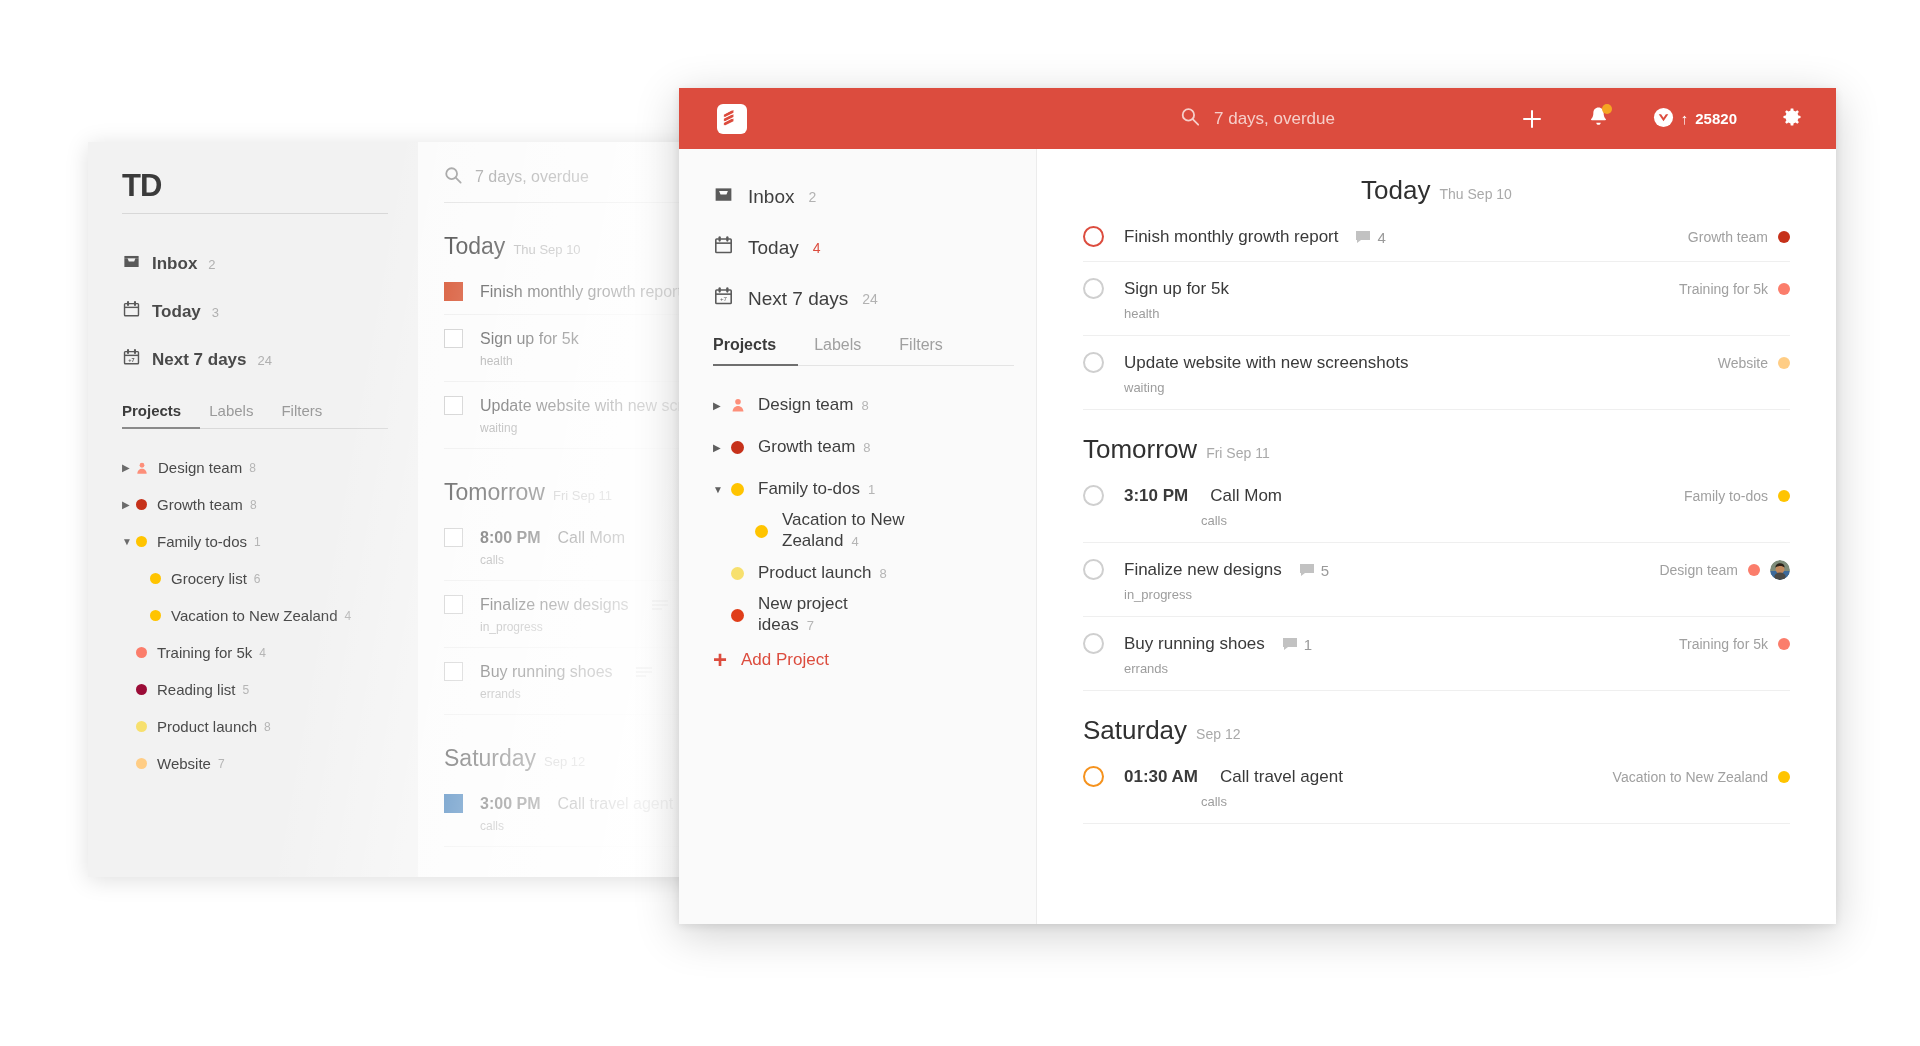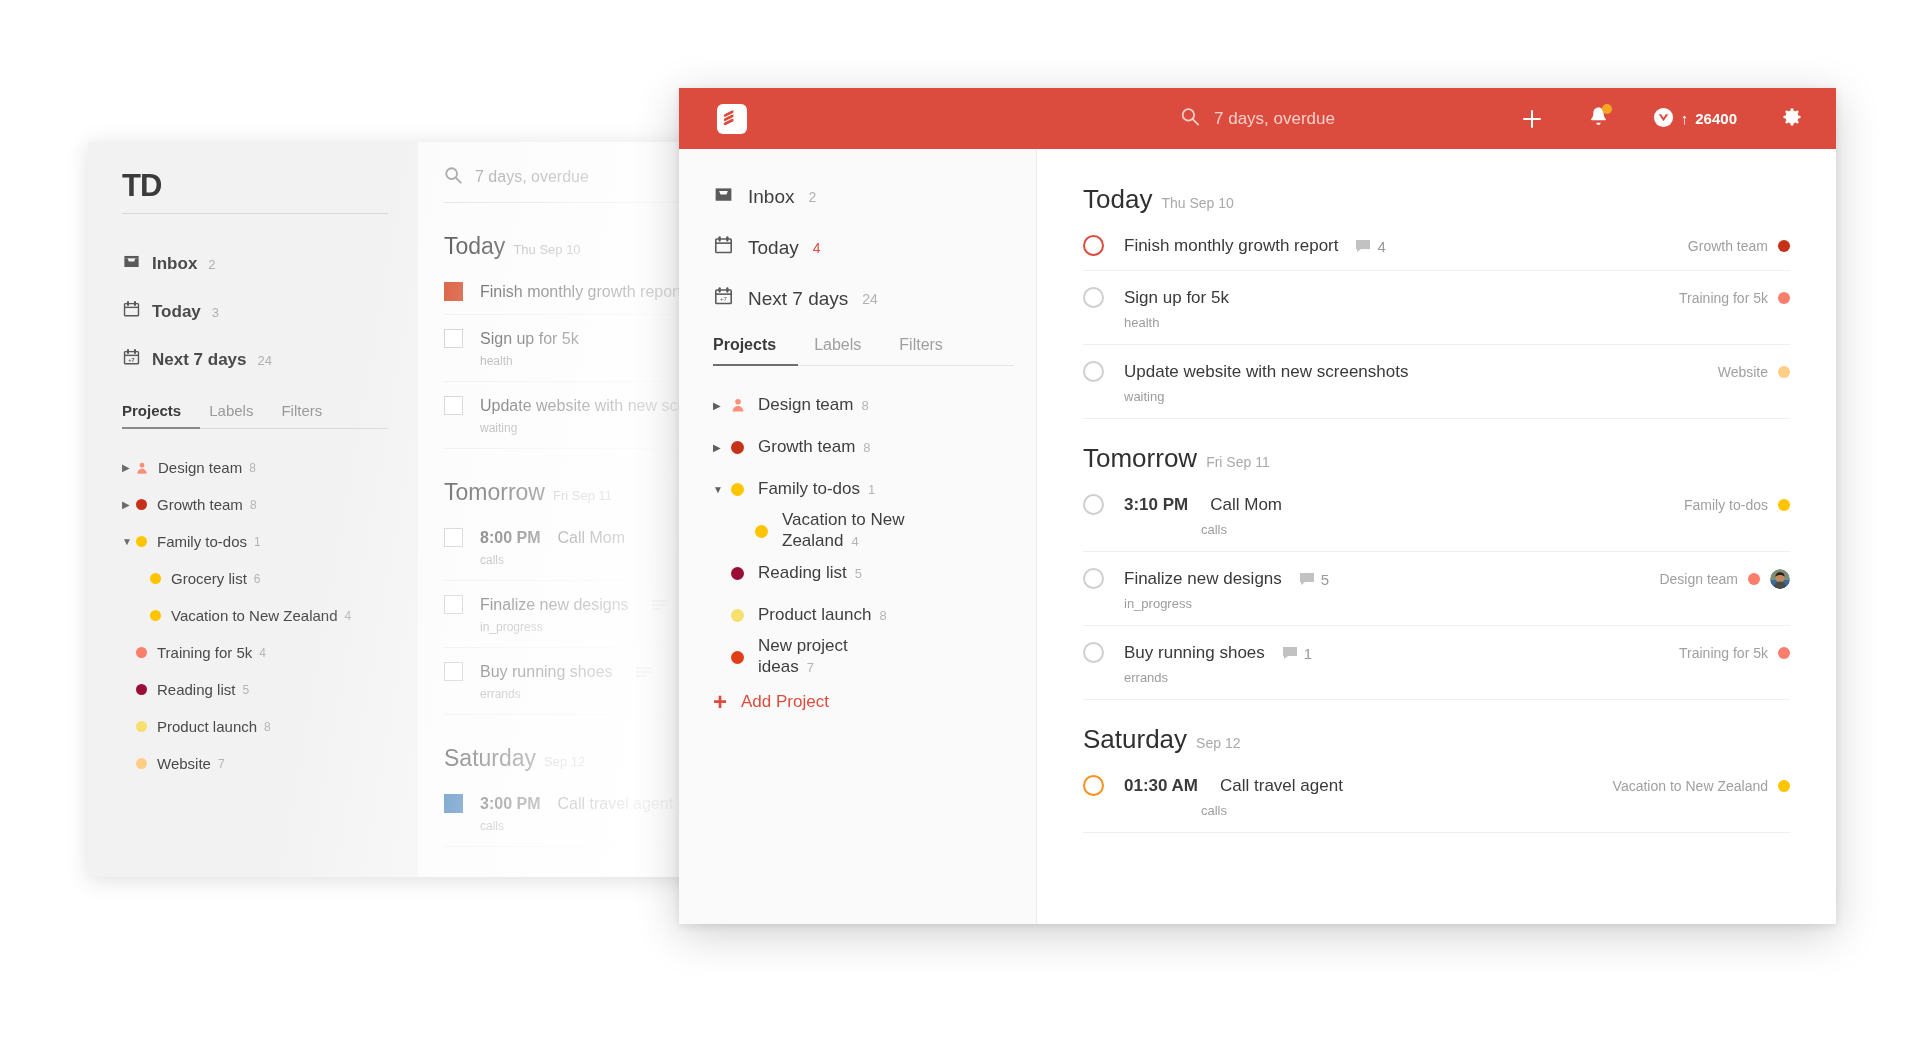--- a/index.html
+++ b/index.html
@@ -124,21 +124,21 @@
   .fg-proj .dot { width:13px; height:13px; border-radius:50%; margin-right:14px; flex:0 0 13px; }
   .fg-proj .cnt { font-size:13px; color:#b5b5b5; margin-left:8px; }
   .fg-proj.child { padding-left:42px; }
   .fg-proj .ptxt { max-width:148px; line-height:1.22; }
   .fg-add { display:flex; align-items:center; gap:14px; margin-top:14px; color:#dc4c3e; font-size:17px; }
   .fg-add .plus { font-size:24px; font-weight:700; line-height:0.6; }
 
   
   #fg-main { flex:1; background:#fff; padding: 26px 46px 0 46px; overflow:hidden; }
   .sec-head { margin-top:24px; margin-bottom:4px; }
-  .sec-head:first-child { margin-top:9px; }
+  .sec-head:first-child { margin-top:0;text-align:center; }
   .sec-head .t { font-size:26px; color:#303030; display:inline; font-weight:400; }
   .sec-head .d { font-size:14px; color:#a9a9a9; margin-left:9px; }
   .task { border-bottom:1px solid #efefef; padding:16px 0 14px 0; }
   .task:last-child { }
   .task-main { display:flex; align-items:center; }
   .circ { width:21px; height:21px; border-radius:50%; border:2px solid #cfcfcf; flex:0 0 21px; margin-right:20px;}
   .circ.p1 { border-color:#dc4c3e; }
   .circ.p2 { border-color:#f5921d; }
   .ttime { font-size:17px; font-weight:700; color:#3a3a3a; margin-right:22px; white-space:nowrap;}
   .ttitle { font-size:17px; color:#3a3a3a; }
@@ -405,21 +405,21 @@
           <span style="position:absolute;right:-3px;top:-2px;width:10px;height:10px;border-radius:50%;background:#f5a623;"></span>
         </div>
         <div class="tb-btn karma">
           <span>
             <svg width="21" height="21" viewBox="0 0 22 22">
               <circle cx="11" cy="11" r="10" fill="#fff"></circle>
               <path d="M6 7.5 L11 15 L16 7.5 L13.5 7.5 L11 11.3 L8.5 7.5 Z" fill="#dc4c3e"></path>
             </svg>
           </span>
           <span>↑</span>
-          <span>26400</span>
+          <span>25820</span>
         </div>
         <div class="tb-btn">
           <span>
             <svg width="22" height="22" viewBox="0 0 24 24" fill="#fff">
               <path d="M12 8.4a3.6 3.6 0 1 0 0 7.2 3.6 3.6 0 0 0 0-7.2zm9.3 4.8.0-2.4-2.4-.4a7.3 7.3 0 0 0-.8-2l1.4-2-1.7-1.7-2 1.4a7.3 7.3 0 0 0-2-.8L13.4 2.7h-2.8l-.4 2.6a7.3 7.3 0 0 0-2 .8l-2-1.4-1.7 1.7 1.4 2a7.3 7.3 0 0 0-.8 2l-2.4.4v2.4l2.4.4c.2.7.4 1.4.8 2l-1.4 2 1.7 1.7 2-1.4c.6.4 1.3.6 2 .8l.4 2.6h2.8l.4-2.6c.7-.2 1.4-.4 2-.8l2 1.4 1.7-1.7-1.4-2c.4-.6.6-1.3.8-2z"></path>
             </svg>
           </span>
         </div>
       </div>
     </div>
@@ -484,25 +484,20 @@
   </div>
   <div class="fg-proj ">
     <span class="caret">▼</span>
     <span class="dot" style="background:#ffc400"></span>
     <span class="ptxt">Family to-dos<span class="cnt">1</span></span>
   </div>
   <div class="fg-proj child">
 
     <span class="dot" style="background:#ffc400"></span>
     <span class="ptxt">Vacation to New Zealand<span class="cnt">4</span></span>
-  </div>
-  <div class="fg-proj ">
-    <span class="caret"></span>
-    <span class="dot" style="background:#9b0c37"></span>
-    <span class="ptxt">Reading list<span class="cnt">5</span></span>
   </div>
   <div class="fg-proj ">
     <span class="caret"></span>
     <span class="dot" style="background:#f7e06e"></span>
     <span class="ptxt">Product launch<span class="cnt">8</span></span>
   </div>
   <div class="fg-proj ">
     <span class="caret"></span>
     <span class="dot" style="background:#e03e1a"></span>
     <span class="ptxt">New project ideas<span class="cnt">7</span></span>

